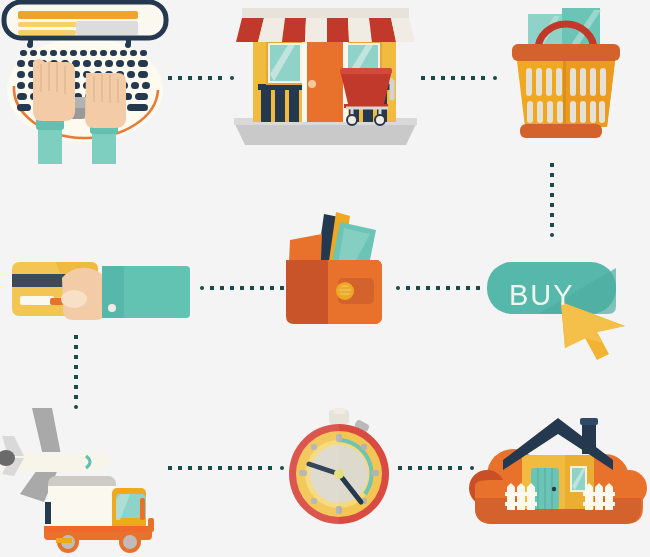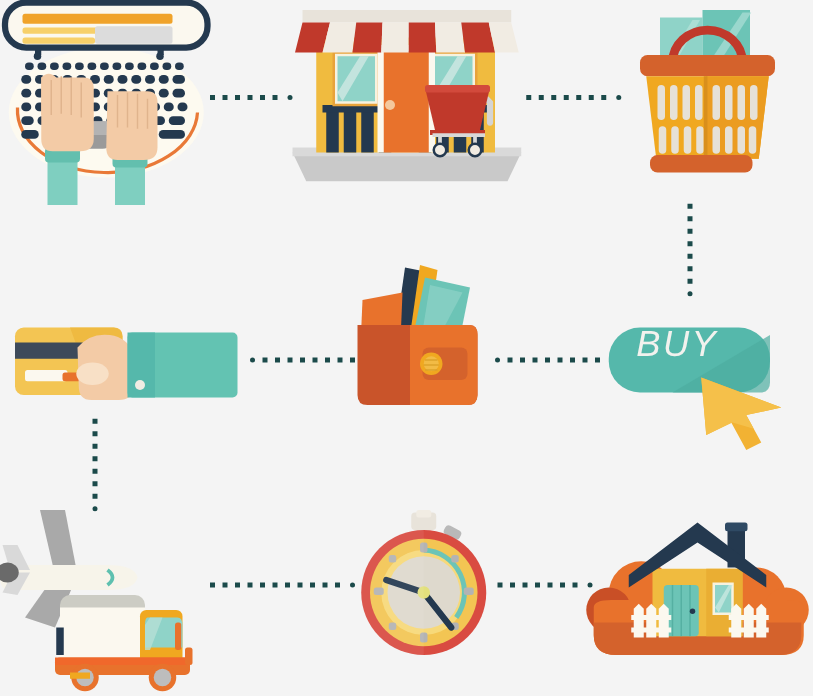--- a/index.html
+++ b/index.html
@@ -297,21 +297,21 @@
   <div class="node" style="left:485px;top:258px;">
     <svg width="145" height="80" viewBox="0 0 145 80">
       <rect x="2" y="4" width="129" height="52" rx="25" fill="#55b8ab"></rect>
       <path d="M131 10 v38 q0 8 -8 8 h-70 z" fill="#4dada0" opacity="0.7"></path>
 
       <g>
         <polygon points="76,44 140,68 112,74 124,96 112,102 100,80 80,90" fill="#f2b233"></polygon>
         <polygon points="76,44 140,68 112,74 118,85 101,80 80,90" fill="#f5c04a"></polygon>
       </g>
     </svg>
-    <div class="buy-label" style="left:24px;top:2px;font-style:italic;">BUY</div>
+    <div class="buy-label" style="left:24px;top:21px;">BUY</div>
   </div>
 
   <div class="dots h" style="left:396px;top:286px;">
     <span class="dot big lead"></span>
     <span class="dot"></span>
     <span class="dot"></span>
     <span class="dot"></span>
     <span class="dot"></span>
     <span class="dot"></span>
     <span class="dot"></span>

